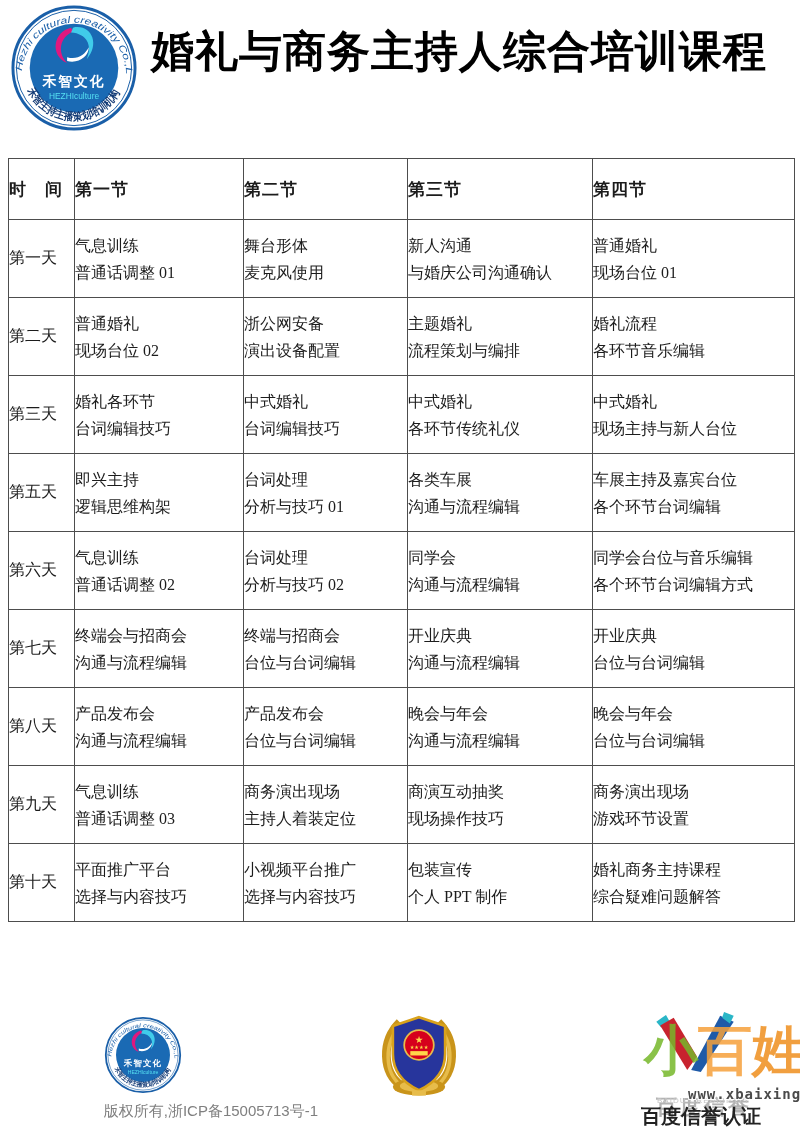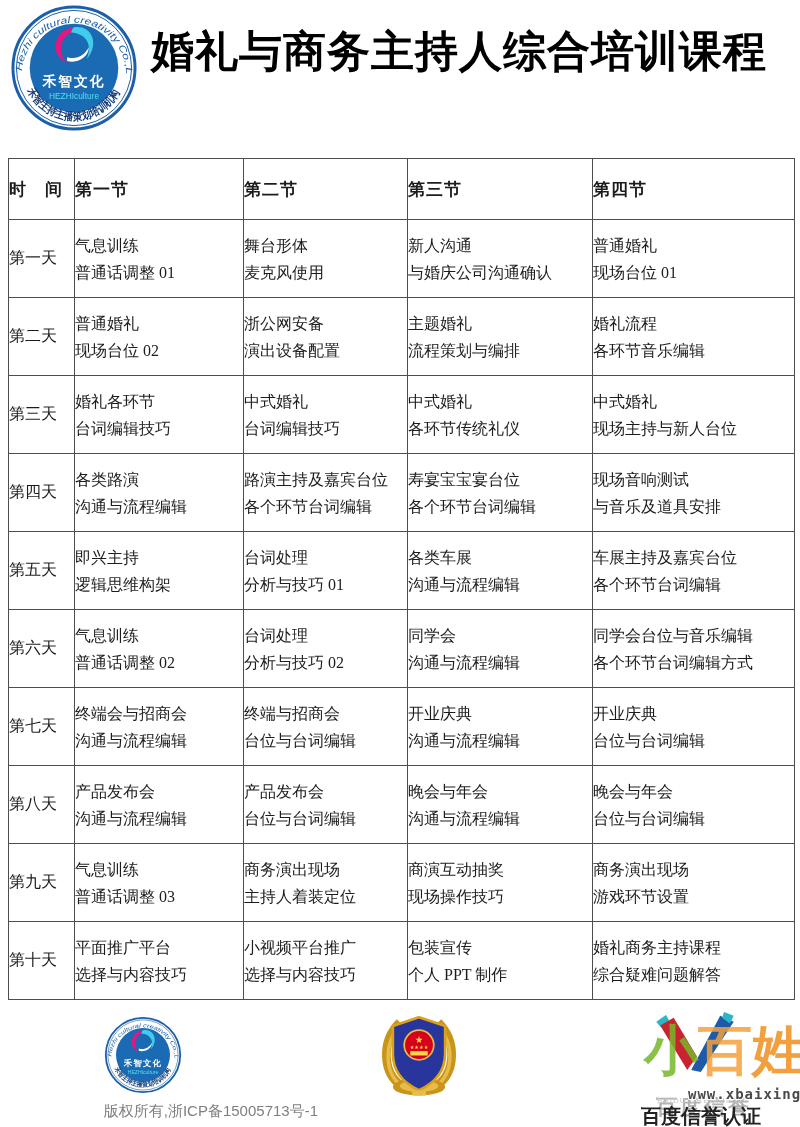--- a/index.html
+++ b/index.html
@@ -144,39 +144,20 @@
           <td>
             <div class="course-line">中式婚礼</div>
             <div class="course-line">各环节传统礼仪</div>
           </td>
           <td>
             <div class="course-line">中式婚礼</div>
             <div class="course-line">现场主持与新人台位</div>
           </td>
         </tr>
         <tr>
-          <td class="day">第四天</td>
-          <td>
-            <div class="course-line">各类路演</div>
-            <div class="course-line">沟通与流程编辑</div>
-          </td>
-          <td>
-            <div class="course-line">路演主持及嘉宾台位</div>
-            <div class="course-line">各个环节台词编辑</div>
-          </td>
-          <td>
-            <div class="course-line">寿宴宝宝宴台位</div>
-            <div class="course-line">各个环节台词编辑</div>
-          </td>
-          <td>
-            <div class="course-line">现场音响测试</div>
-            <div class="course-line">与音乐及道具安排</div>
-          </td>
-        </tr>
-        <tr>
           <td class="day">第五天</td>
           <td>
             <div class="course-line">即兴主持</div>
             <div class="course-line">逻辑思维构架</div>
           </td>
           <td>
             <div class="course-line">台词处理</div>
             <div class="course-line">分析与技巧 01</div>
           </td>
           <td>

